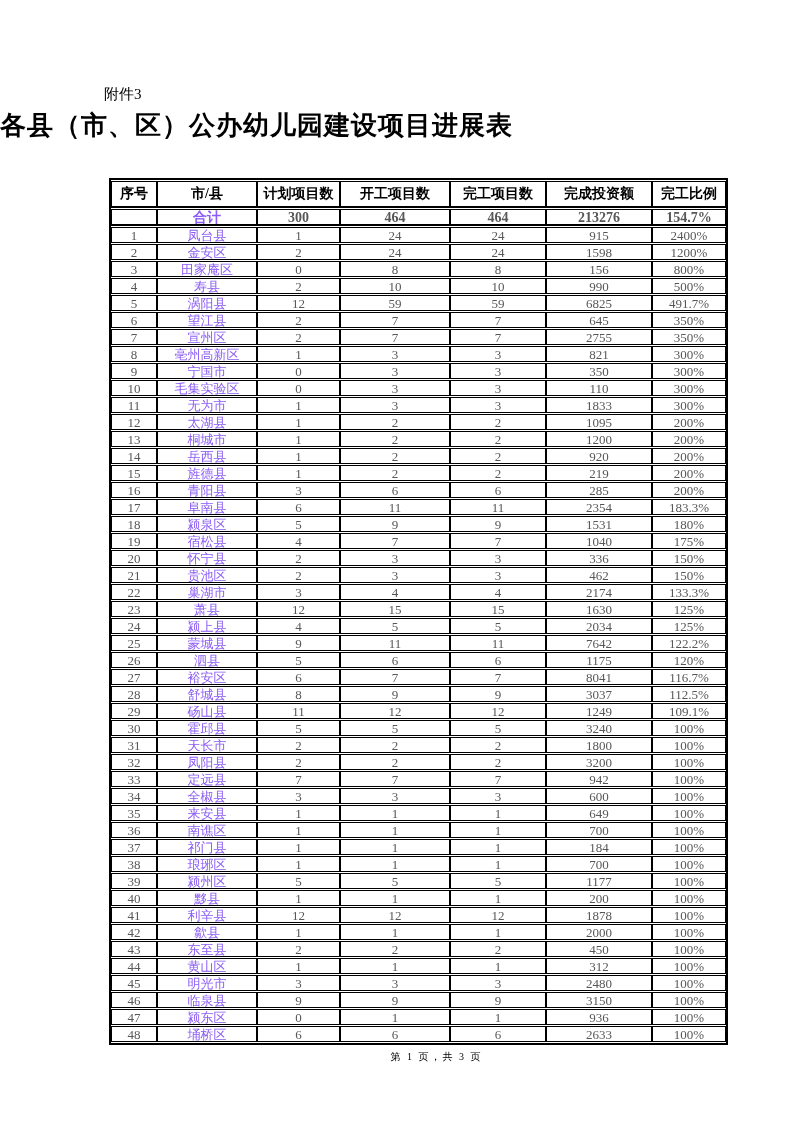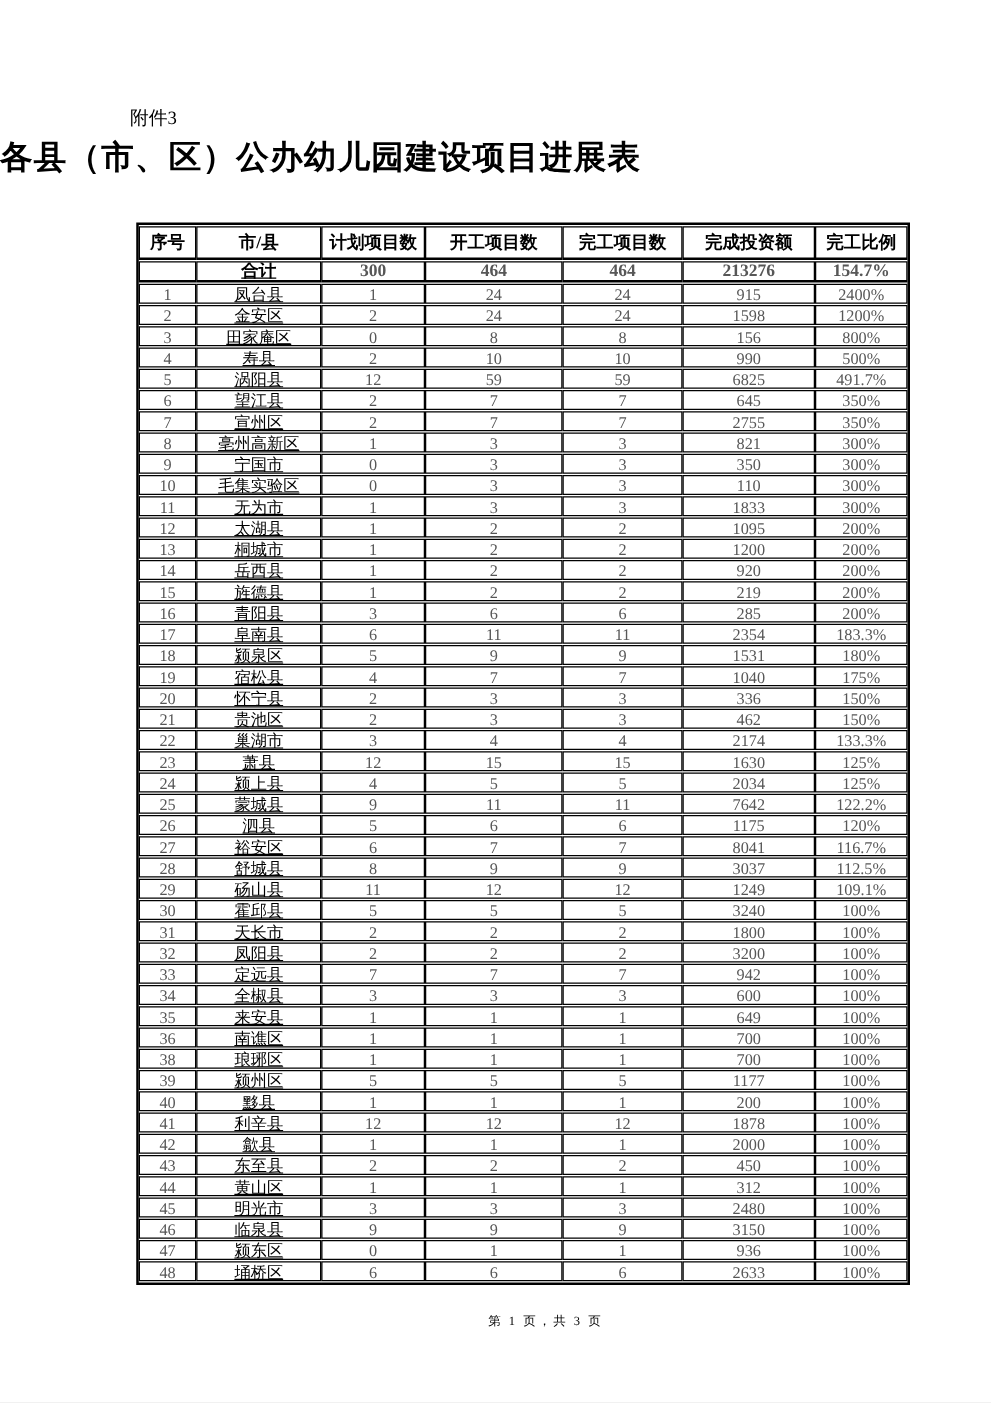--- a/index.html
+++ b/index.html
@@ -59,21 +59,21 @@
     font-size: 14px;
     font-weight: bold;
     border-bottom-width: 2px;
   }
   .doc-table tbody td {
     height: 14px;
     font-size: 13px;
     line-height: 13px;
     color: #575757;
   }
-  .doc-table tbody td.col-name { color: #000000; text-decoration: underline; }
+  .doc-table tbody td.col-name { color: #8b5cf6; }
   .col-seq   { width: 46px; }
   .col-name  { width: 100px; }
   .col-plan  { width: 83px; }
   .col-start { width: 110px; }
   .col-done  { width: 96px; }
   .col-inv   { width: 106px; }
   .col-ratio { width: 74px; }
   .pagination {
     position: absolute;
     left: 16px;
@@ -443,20 +443,29 @@
         <tr>
           <td class="col-seq">36</td>
           <td class="col-name">南谯区</td>
           <td class="col-plan">1</td>
           <td class="col-start">1</td>
           <td class="col-done">1</td>
           <td class="col-inv">700</td>
           <td class="col-ratio">100%</td>
         </tr>
         <tr>
+          <td class="col-seq">37</td>
+          <td class="col-name">祁门县</td>
+          <td class="col-plan">1</td>
+          <td class="col-start">1</td>
+          <td class="col-done">1</td>
+          <td class="col-inv">184</td>
+          <td class="col-ratio">100%</td>
+        </tr>
+        <tr>
           <td class="col-seq">38</td>
           <td class="col-name">琅琊区</td>
           <td class="col-plan">1</td>
           <td class="col-start">1</td>
           <td class="col-done">1</td>
           <td class="col-inv">700</td>
           <td class="col-ratio">100%</td>
         </tr>
         <tr>
           <td class="col-seq">39</td>

